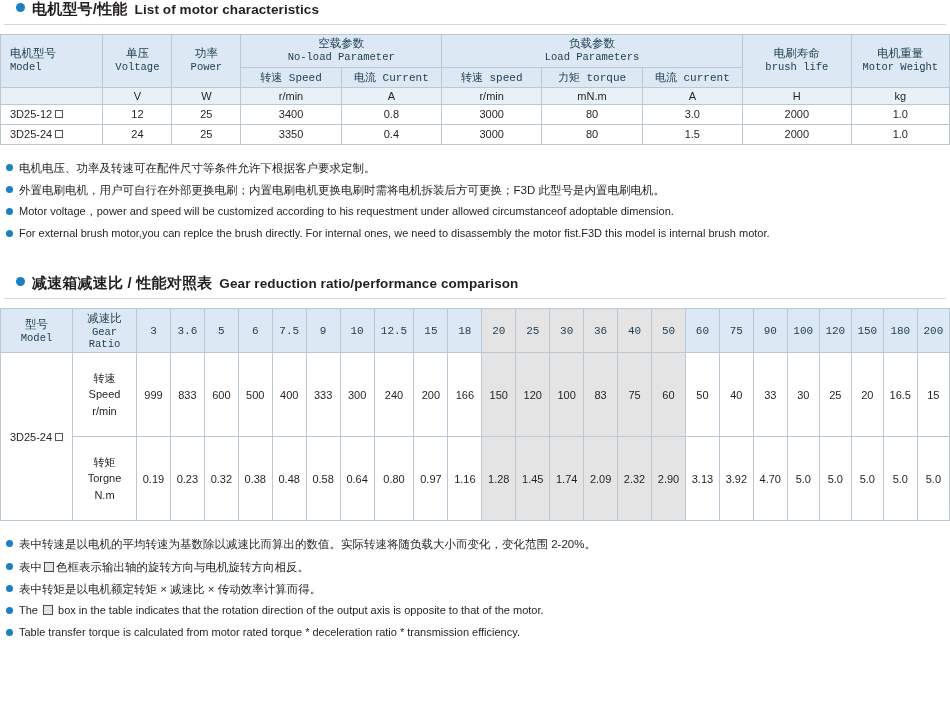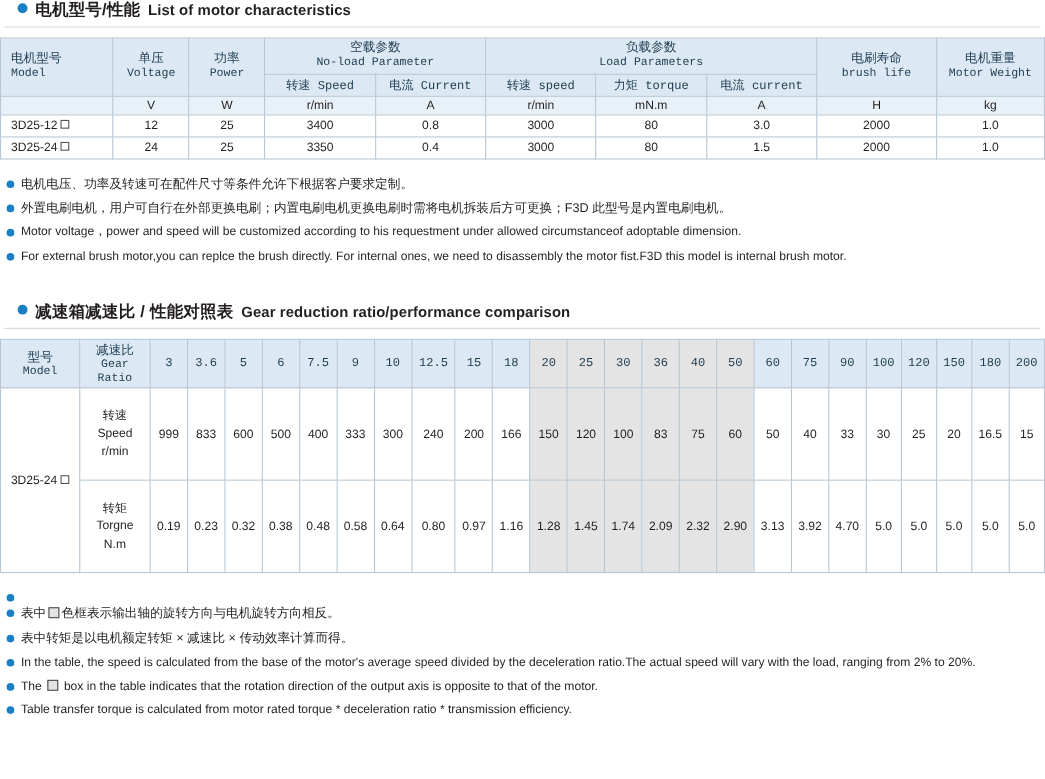--- a/index.html
+++ b/index.html
@@ -297,36 +297,33 @@
           <td>5.0</td>
           <td>5.0</td>
           <td>5.0</td>
         </tr>
     </tbody>
   </table>
 
   <div class="notes">
     <div class="note">
       <span class="dot"></span>
+      <span>表中转速是以电机的平均转速为基数除以减速比而算出的数值。实际转速将随负载大小而变化，变化范围 2-20%。</span>
     </div>
     <div class="note">
       <span class="dot"></span>
       <span id="gear-note-2">表中<span class="inline-box"></span>色框表示输出轴的旋转方向与电机旋转方向相反。</span>
     </div>
     <div class="note">
       <span class="dot"></span>
       <span>表中转矩是以电机额定转矩 × 减速比 × 传动效率计算而得。</span>
     </div>
     <div class="note en-note">
       <span class="dot"></span>
-      <span>In the table, the speed is calculated from the base of the motor's average speed  divided by the deceleration ratio.The actual speed will vary with the load, ranging from 2% to 20%.</span>
+      <span id="gear-note-5">The <span class="inline-box"></span> box in the table indicates that the rotation direction of the output axis is opposite to that of the motor.</span>
     </div>
     <div class="note en-note">
       <span class="dot"></span>
-      <span id="gear-note-5">The <span class="inline-box"></span> box in the table indicates that the rotation direction of the output axis is opposite to that of the motor.</span>
-    </div>
-    <div class="note en-note">
-      <span class="dot"></span>
       <span>Table transfer torque is calculated from motor rated torque * deceleration ratio * transmission efficiency.</span>
     </div>
   </div>
 
 </div>
 
 </body></html>

